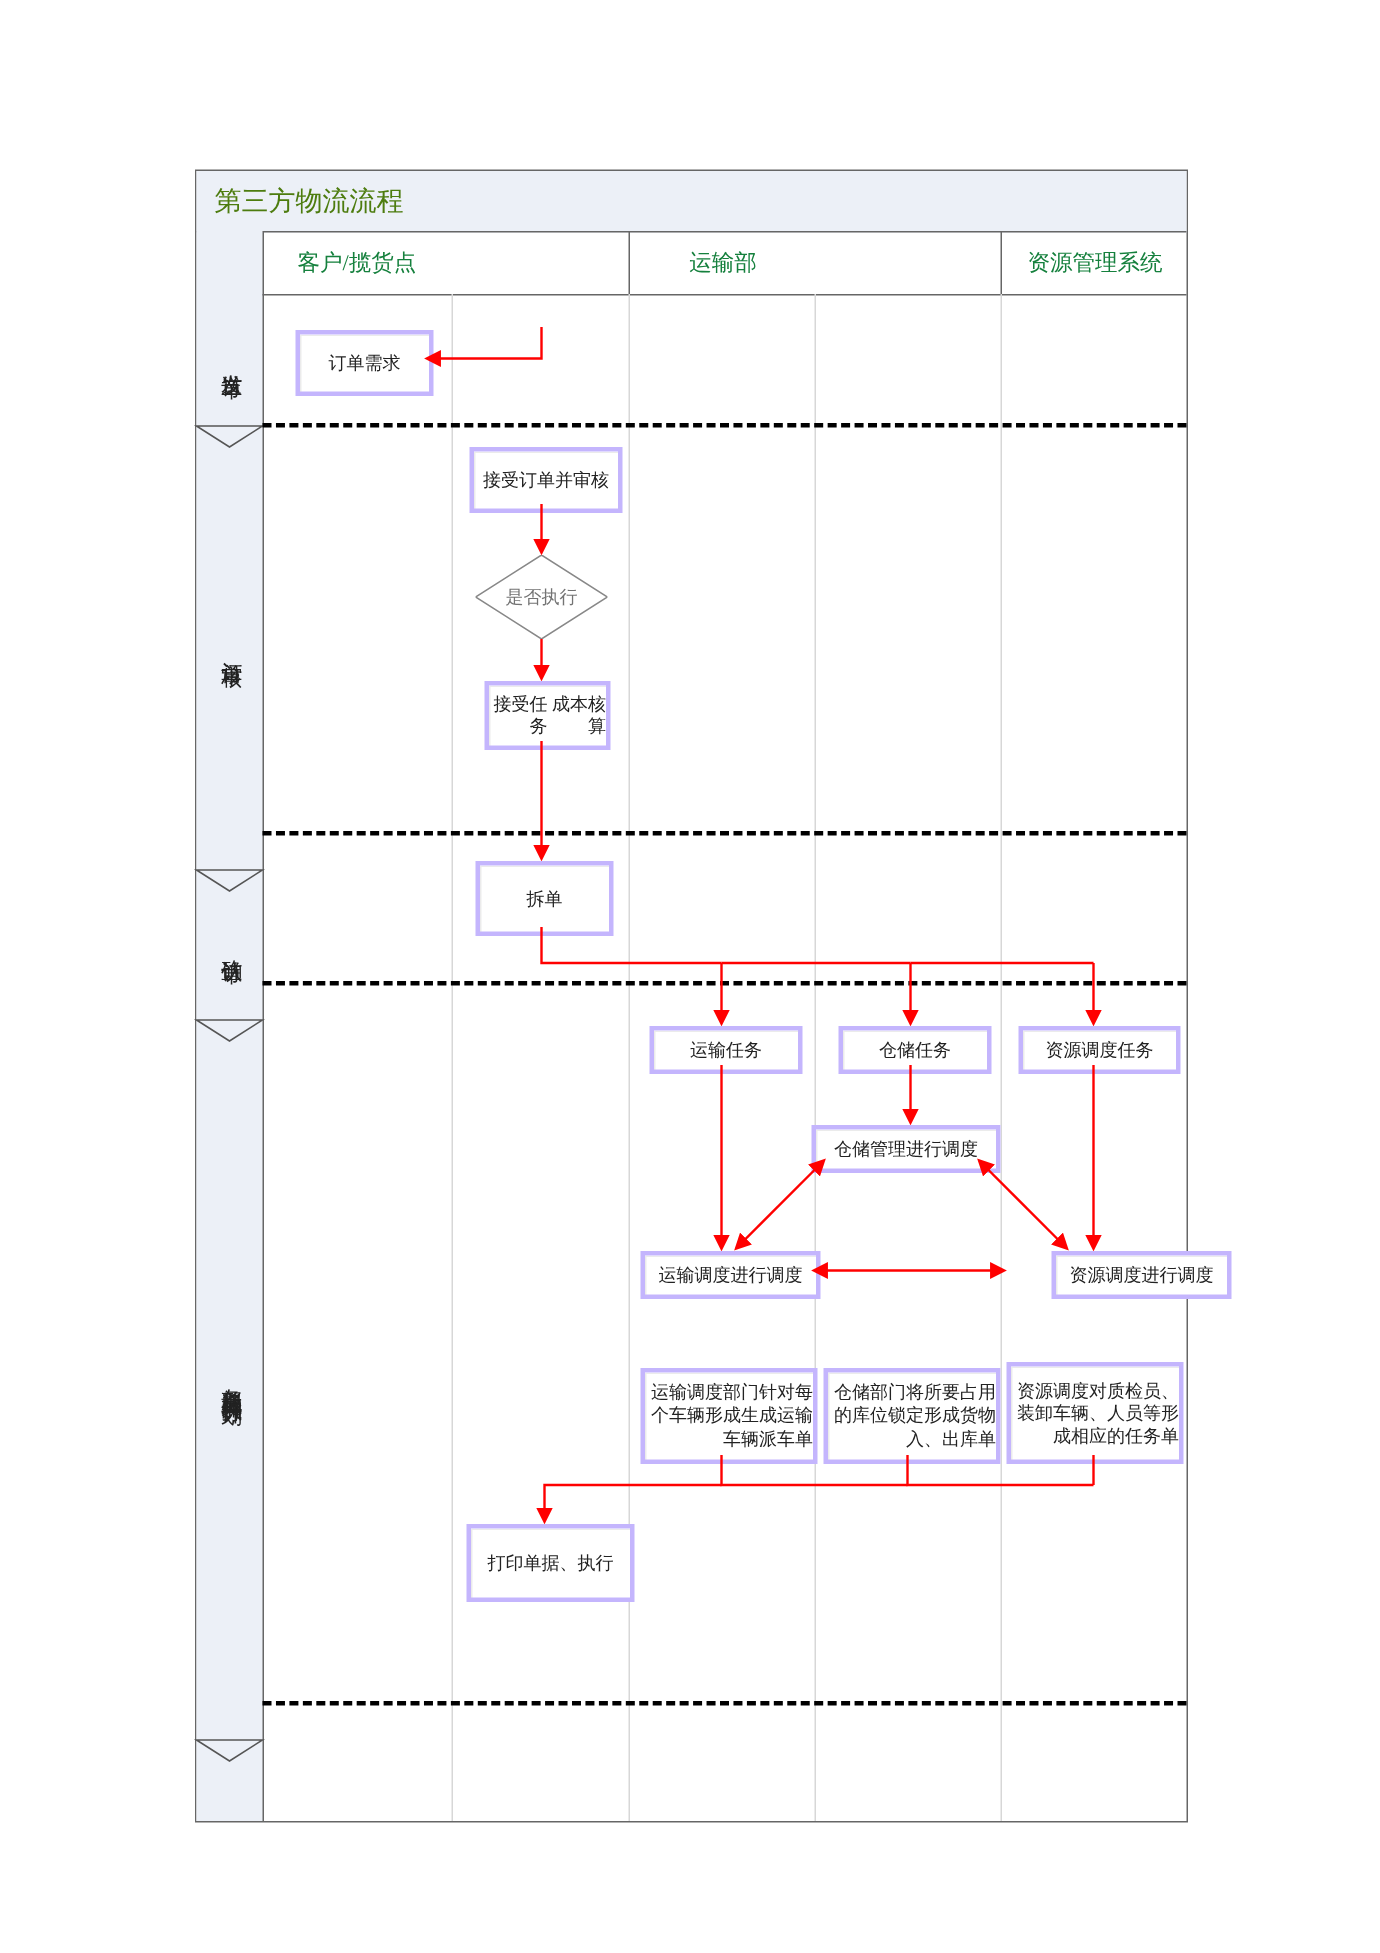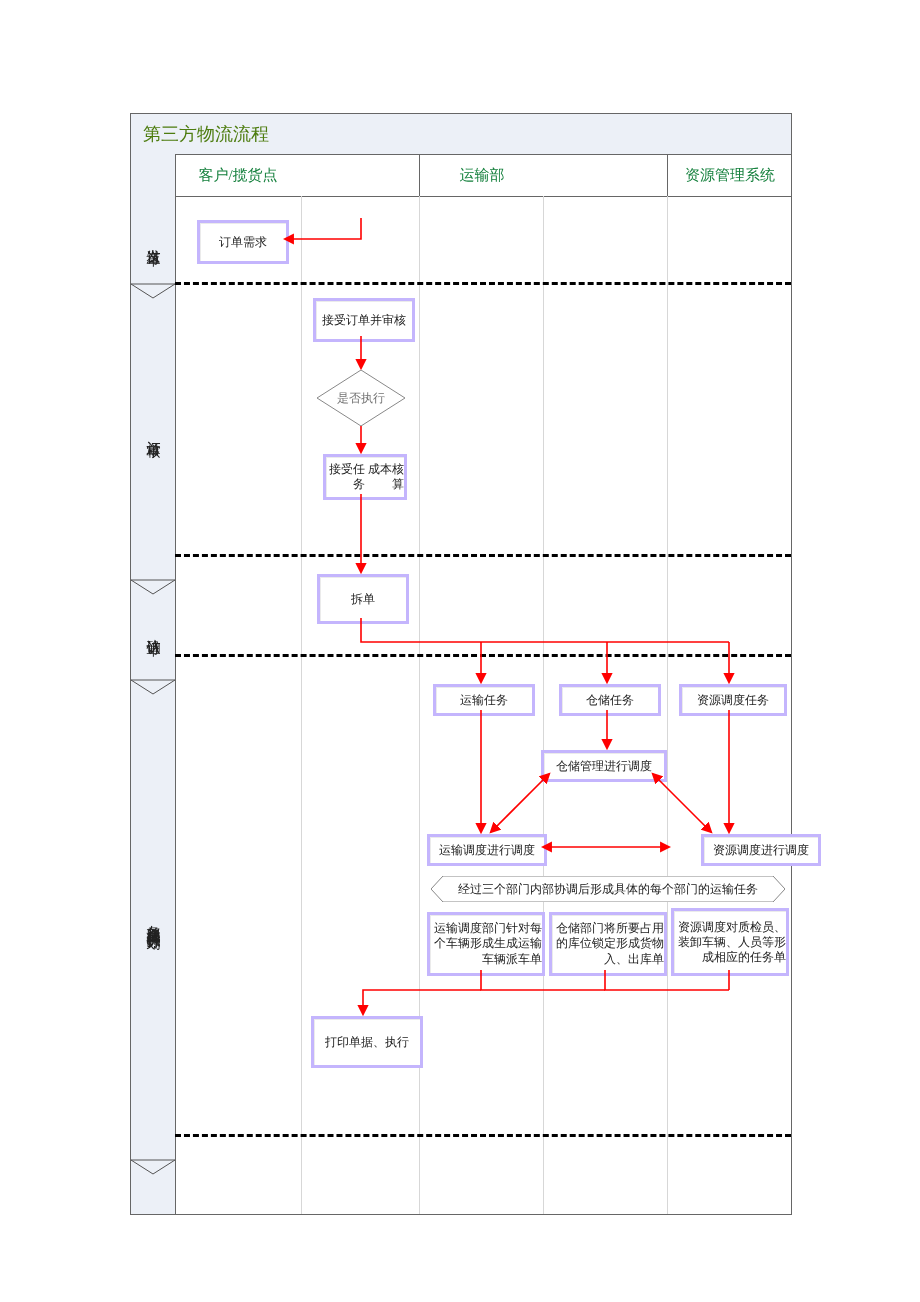--- a/index.html
+++ b/index.html
@@ -131,28 +131,20 @@
     <div class="box" style="left:410px;top:636px;width:120px;height:26px;">
         <span>仓储管理进行调度</span>
       </div>
     <div class="box" style="left:296px;top:720px;width:114px;height:26px;">
         <span>运输调度进行调度</span>
       </div>
     <div class="box" style="left:540px;top:720px;width:114px;height:26px;margin-left:30px;">
         <span>资源调度进行调度</span>
       </div>
 
-    <div class="hex" style="left:300px;top:762px;width:354px;height:26px;">
-      <svg width="354" height="26" viewBox="0 0 354 26">
-          <polygon points="12,0 342,0 354,13 342,26 12,26 0,13" fill="#fff" stroke="#888"></polygon>
-        </svg>
-      <div class="lbl">
-          <span>经过三个部门内部协调后形成具体的每个部门的运输任务</span>
-        </div>
-    </div>
 
     <div class="box multi" style="left:296px;top:798px;width:112px;height:58px;line-height:1.3;">
         <span>运输调度部门针对每个车辆形成生成运输车辆派车单</span>
       </div>
     <div class="box multi" style="left:418px;top:798px;width:112px;height:58px;line-height:1.3;">
         <span>仓储部门将所要占用的库位锁定形成货物入、出库单</span>
       </div>
     <div class="box" style="left:180px;top:902px;width:106px;height:46px;">
         <span>打印单据、执行</span>
       </div>

